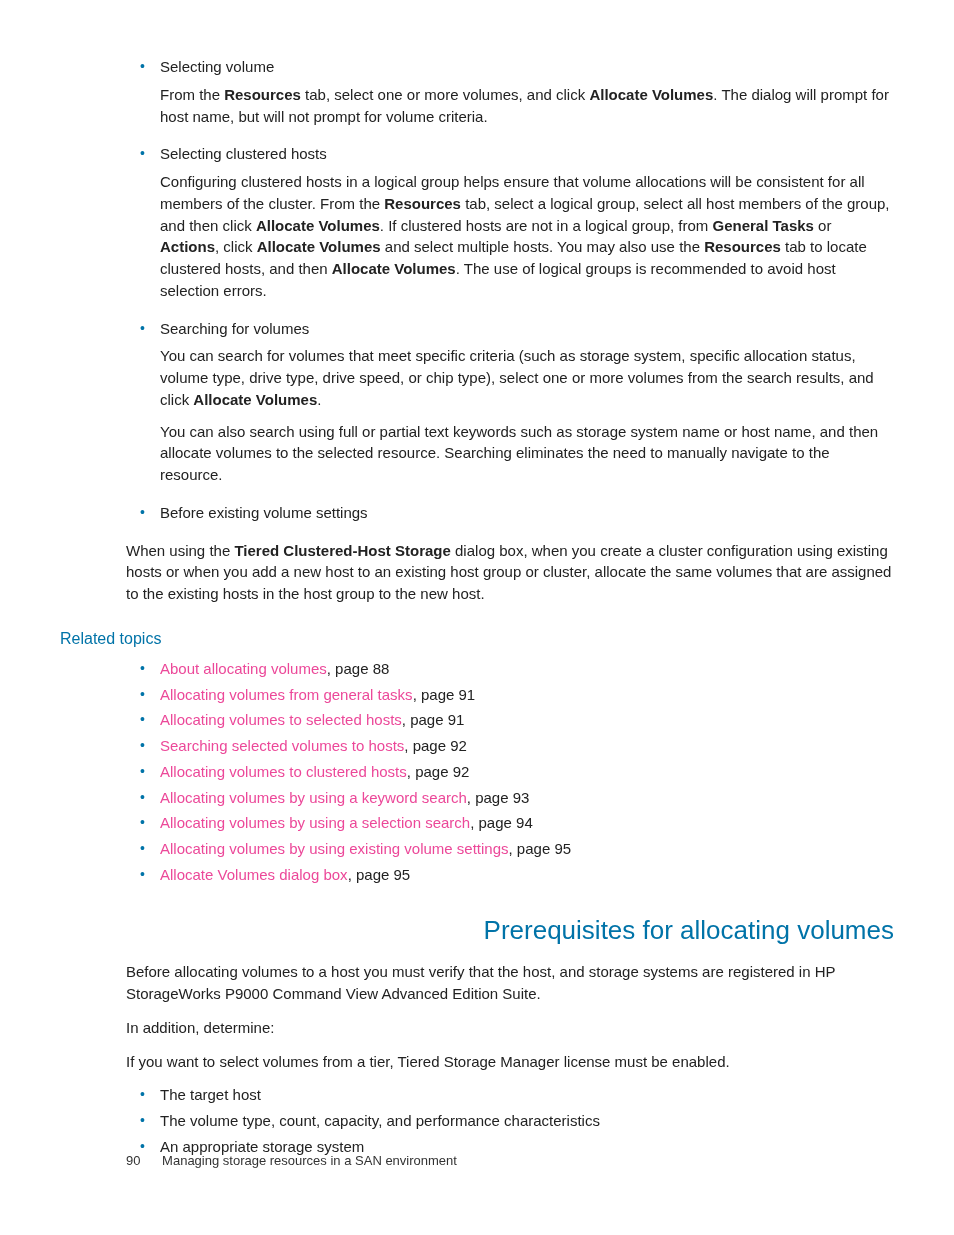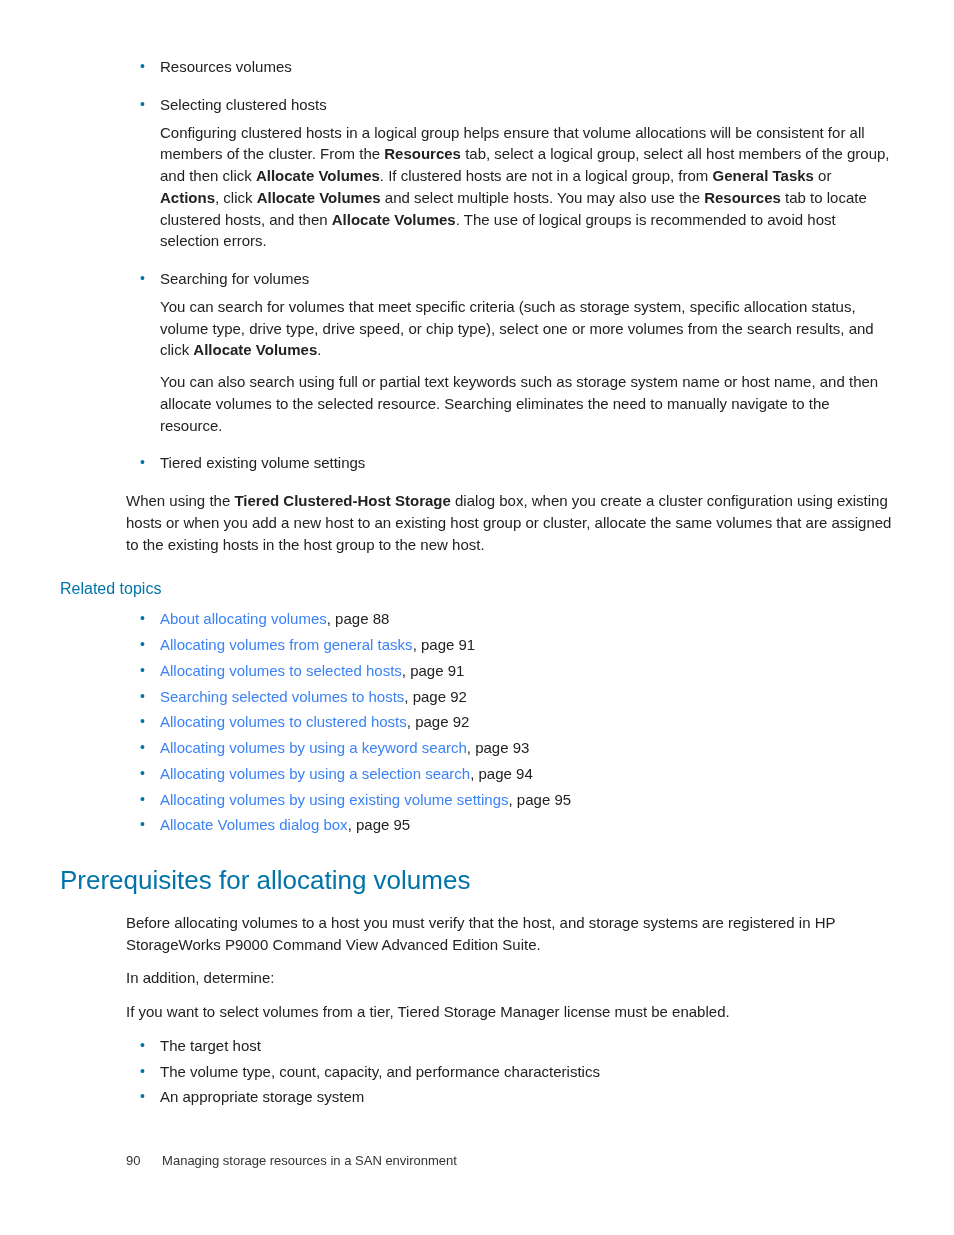--- a/index.html
+++ b/index.html
@@ -44,51 +44,53 @@
     font-size: 16px;
     color: #0073a8;
     margin: 22px 0 8px -66px;
   }
   h2.section {
     font-family: Arial, Helvetica, sans-serif;
     font-weight: normal;
     font-size: 26px;
     color: #0073a8;
     margin: 26px 0 12px -66px;
+    text-align: right;
   }
-  a.link { color: #3b82f6; text-decoration: none; }
+  a.link { color: #ec4899; text-decoration: none; }
   .footer {
     position: absolute;
     bottom: 64px;
     left: 126px;
     font-size: 13px;
     color: #333;
   }
   .footer .pg { margin-right: 18px; }
 </style>
 </head>
 <body>
 
 <div class="content">
 
   <ul class="bullets" id="bullets1">
       <li>
-        <span class="li-title">Resources volumes</span>
+        <span class="li-title">Selecting volume</span>
+        <div class="li-p">From the <strong>Resources</strong> tab, select one or more volumes, and click <strong>Allocate Volumes</strong>. The dialog will prompt for host name, but will not prompt for volume criteria.</div>
       </li>
       <li>
         <span class="li-title">Selecting clustered hosts</span>
         <div class="li-p">Configuring clustered hosts in a logical group helps ensure that volume allocations will be consistent for all members of the cluster. From the <strong>Resources</strong> tab, select a logical group, select all host members of the group, and then click <strong>Allocate Volumes</strong>. If clustered hosts are not in a logical group, from <strong>General Tasks</strong> or <strong>Actions</strong>, click <strong>Allocate Volumes</strong> and select multiple hosts. You may also use the <strong>Resources</strong> tab to locate clustered hosts, and then <strong>Allocate Volumes</strong>. The use of logical groups is recommended to avoid host selection errors.</div>
       </li>
       <li>
         <span class="li-title">Searching for volumes</span>
         <div class="li-p">You can search for volumes that meet specific criteria (such as storage system, specific allocation status, volume type, drive type, drive speed, or chip type), select one or more volumes from the search results, and click <strong>Allocate Volumes</strong>.</div>
         <div class="li-p">You can also search using full or partial text keywords such as storage system name or host name, and then allocate volumes to the selected resource. Searching eliminates the need to manually navigate to the resource.</div>
       </li>
       <li>
-        <span class="li-title">Tiered existing volume settings</span>
+        <span class="li-title">Before existing volume settings</span>
       </li>
     </ul>
 
   <p class="body" id="closing">When using the <strong>Tiered Clustered-Host Storage</strong> dialog box, when you create a cluster configuration using existing hosts or when you add a new host to an existing host group or cluster, allocate the same volumes that are assigned to the existing hosts in the host group to the new host.</p>
 
   <h3 class="related">Related topics</h3>
 
   <ul class="bullets tight" id="related-list">
       <li><a class="link" href="#">About allocating volumes</a>, page 88</li>
       <li><a class="link" href="#">Allocating volumes from general tasks</a>, page 91</li>

